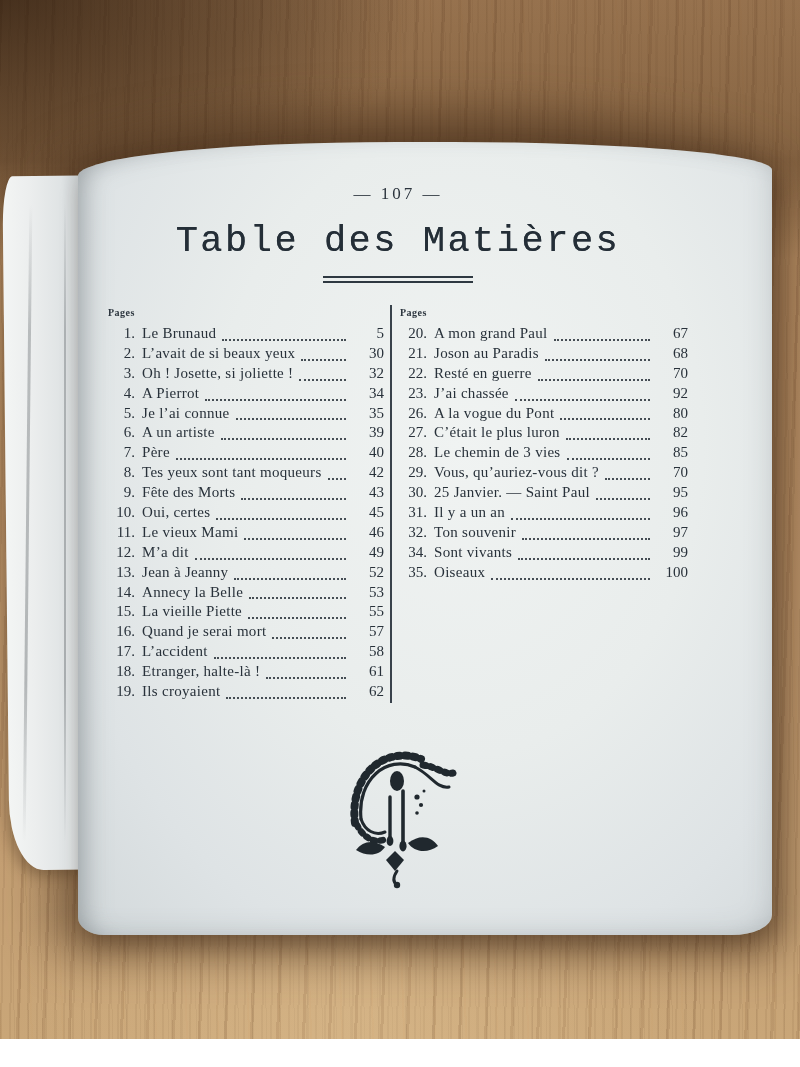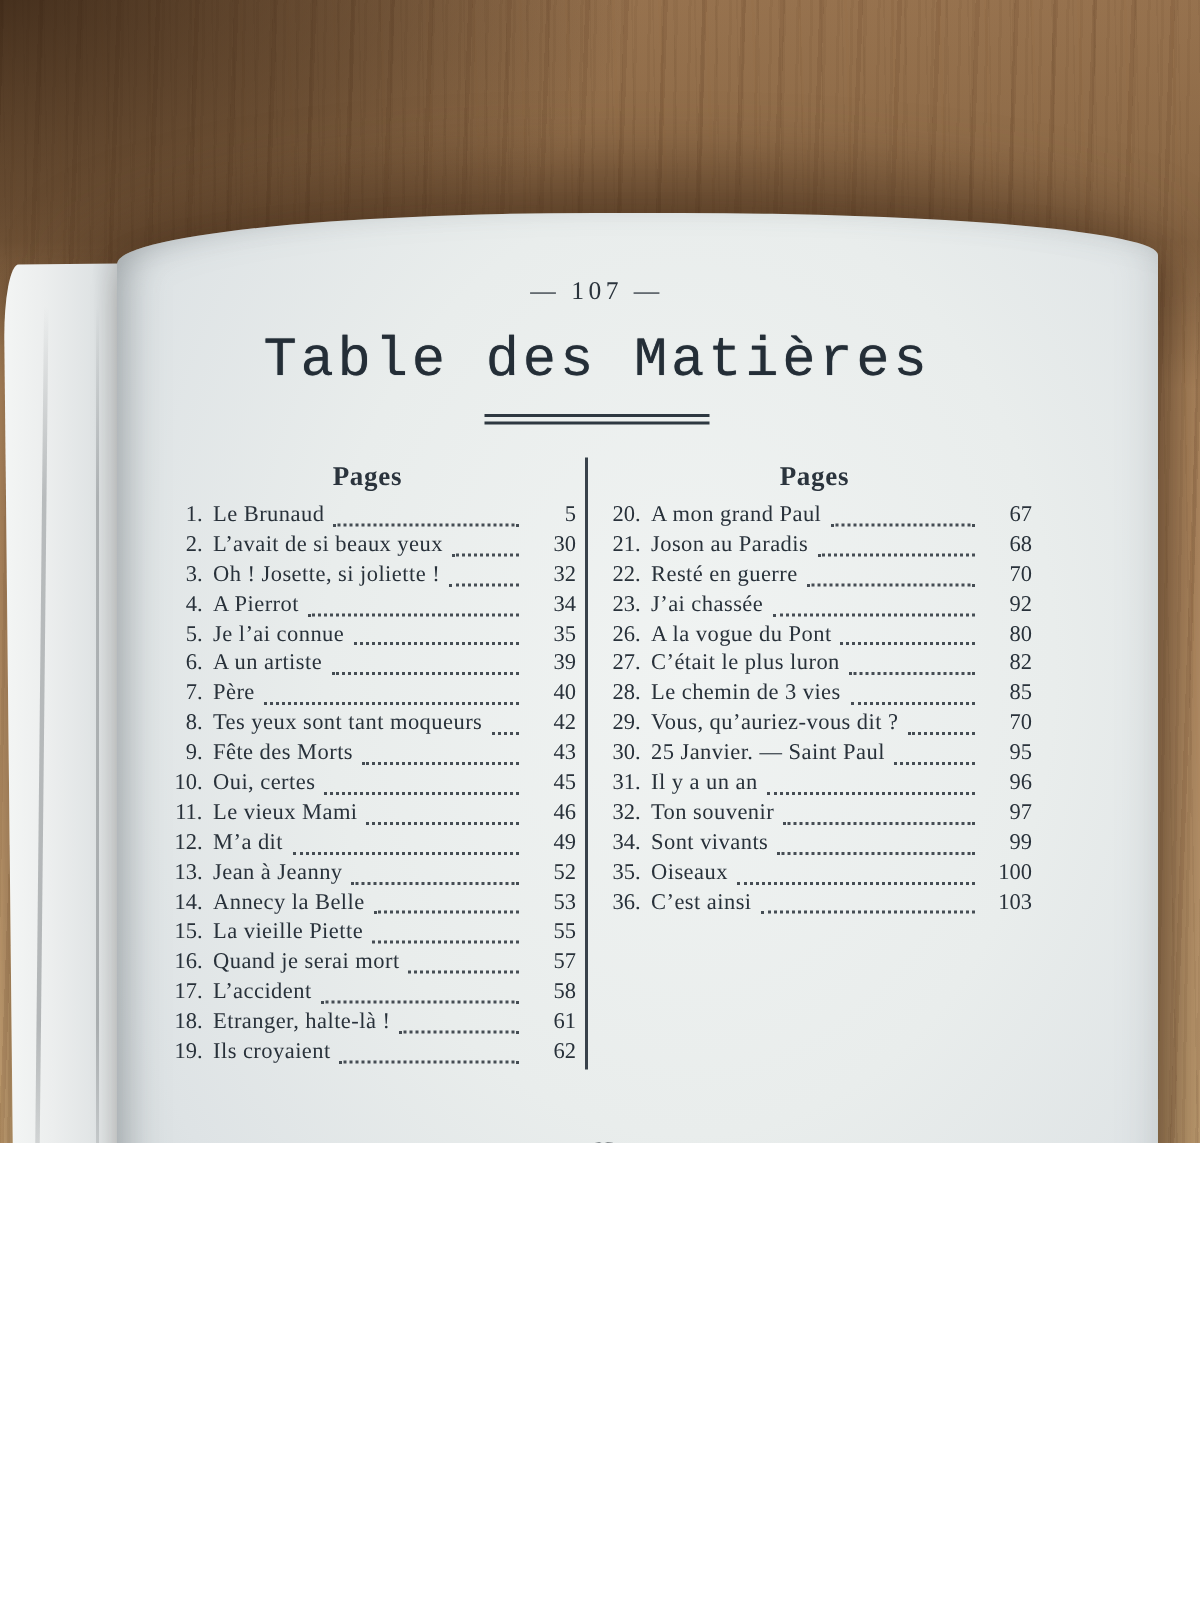--- a/index.html
+++ b/index.html
@@ -1,17 +1,17 @@
 <!DOCTYPE html>
 <html><head>
 <meta charset="utf-8">
 <style>
   html,body{margin:0;padding:0;}
   .photo{
-    position:relative; width:800px; height:762px; overflow:hidden;
+    position:relative; width:800px; height:1039px; overflow:hidden;
     background:
       radial-gradient(ellipse at 45% 97%, rgba(240,212,166,.30), transparent 55%),
       repeating-linear-gradient(91deg, rgba(110,76,44,.10) 0 2px, rgba(0,0,0,0) 2px 9px),
       repeating-linear-gradient(89deg, rgba(90,60,32,.07) 0 1px, rgba(0,0,0,0) 1px 14px),
       linear-gradient(180deg,#a8815a 0%,#b1895f 12%,#ba9268 50%,#c49f73 82%,#c9a678 100%);
     font-family:"Liberation Serif","DejaVu Serif",serif;
   }
   .grain-streaks{position:absolute;inset:0;
     background:
       repeating-linear-gradient(92deg, rgba(120,82,48,.12) 0 3px, transparent 3px 26px),
@@ -51,21 +51,21 @@
   .folio{margin-top:42px;text-align:center;font-size:17px;letter-spacing:3px;color:#2b343d;}
   .title{margin:16px 0 0;text-align:center;font-size:37px;font-weight:normal;
     letter-spacing:2.5px;color:#242e37;text-shadow:0 0 .5px rgba(36,46,55,.8);font-family:Liberation Mono, monospace;}
   .title-rule{width:150px;height:3px;margin:14px auto 0;
     border-top:2px solid #2e3841;border-bottom:2px solid #2e3841;}
   .toc{display:flex;margin-top:22px;font-size:15px;}
   .col{display:flex;flex-direction:column;}
   .col.left{width:276px;}
   .col.right{width:288px;margin-left:8px;}
   .col-divider{width:2px;background:#39424b;margin-left:6px;}
-  .pages-label{text-align:center;font-size:18px;font-weight:bold;letter-spacing:.5px;
+  .pages-label{text-align:left;font-size:10px;font-weight:bold;letter-spacing:.5px;
     padding:2px 2px 7px 0;color:#2b343d;}
   .row{display:flex;align-items:baseline;height:19.9px;white-space:nowrap;}
   .num{width:27px;text-align:right;margin-right:7px;}
   .ttl{letter-spacing:.3px;}
   .dots{flex:1;min-width:6px;align-self:flex-end;margin:0 6px 4px 6px;
     border-bottom:2.2px dotted rgba(40,48,56,.85);}
   .pg{width:32px;text-align:right;}
   .ornament{display:block;margin:36px auto 0;}
 </style>
 </head>
@@ -287,26 +287,20 @@
                 <span class="num">34.</span>
                 <span class="ttl">Sont vivants</span>
                 <span class="dots"></span>
                 <span class="pg">99</span>
               </div>
               <div class="row">
                 <span class="num">35.</span>
                 <span class="ttl">Oiseaux</span>
                 <span class="dots"></span>
                 <span class="pg">100</span>
-              </div>
-              <div class="row">
-                <span class="num">36.</span>
-                <span class="ttl">C’est ainsi</span>
-                <span class="dots"></span>
-                <span class="pg">103</span>
               </div>
             </div>
         </div>
       </div>
 
       <svg class="ornament" width="126" height="150" viewBox="0 0 126 150">
         <g fill="none" stroke="#20282e" stroke-linecap="round">
           <path d="M26,80 C22,40 52,16 80,28" stroke-width="3.2"></path>
           <path d="M20,84 C14,36 50,6 86,20" stroke-width="8" stroke-dasharray="2.5 5.5"></path>
           <path d="M80,28 C96,36 102,50 114,48" stroke-width="3"></path>

